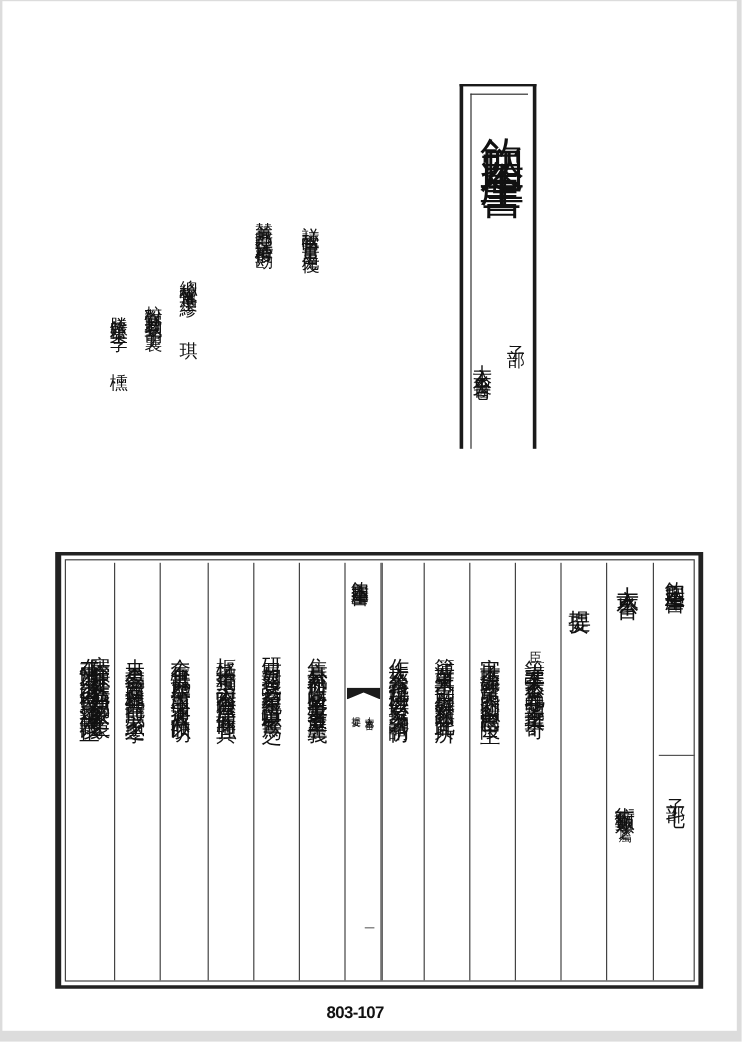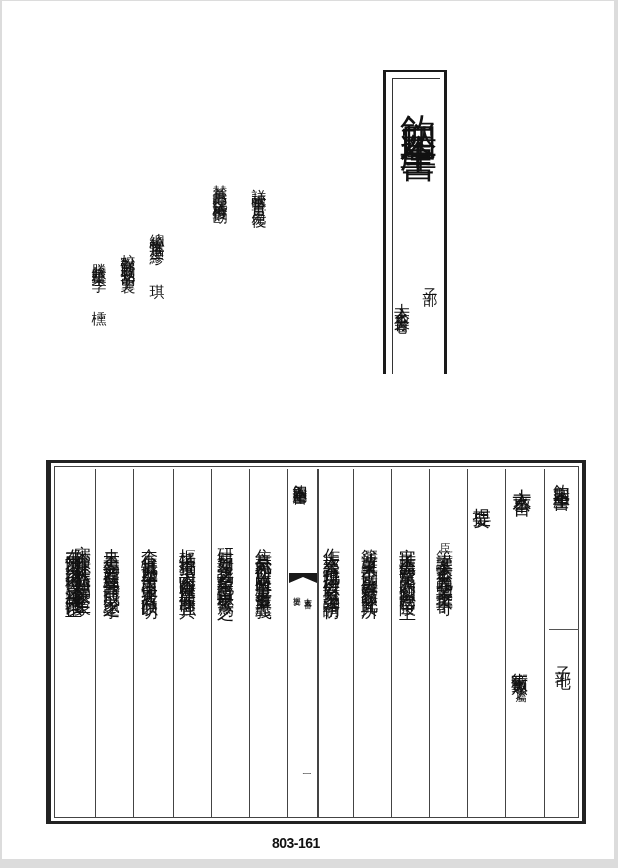--- a/index.html
+++ b/index.html
@@ -134,14 +134,14 @@
     <div class="vt bcol" style="left:204px; top:72px;">焦京卦氣而作故向來解是書者多準歷義</div>
     <div class="vt bcol" style="left:166px; top:72px;">研尋如晁說之易玄星紀譜至以星候爲之</div>
     <div class="vt bcol" style="left:128px; top:72px;">樞括子奇獨謂太玄附會律歷節候而強其</div>
     <div class="vt bcol" style="left:90px; top:72px;">合不無牴見歷舉所求而未通者八條以明</div>
     <div class="vt bcol" style="left:52px; top:72px;">未足盡易之旨而又稱其能自成一家之學</div>
     <div class="vt bcol" style="left:14px; top:72px;">在兩漢不可多得因復爲之注釋大義以正</div>
   </div>
 
   <div class="vt bcol" style="left:72px; top:531px;">宋陸續注之外失益亦如說易家之不主象</div>
 
-  <div class="page-num">803-161</div>
+  <div class="page-num">803-107</div>
 </div>
 
 </body></html>

